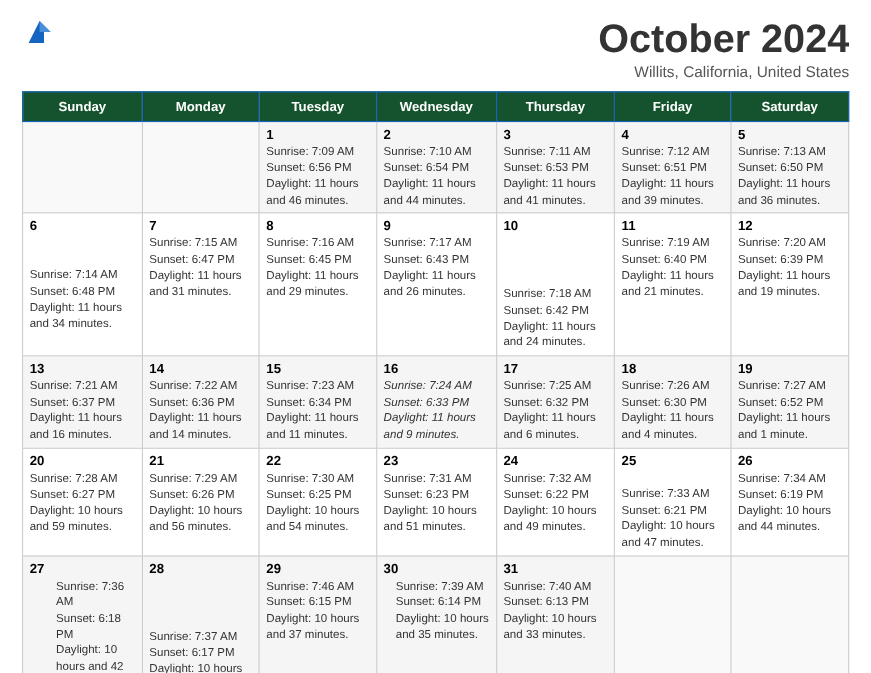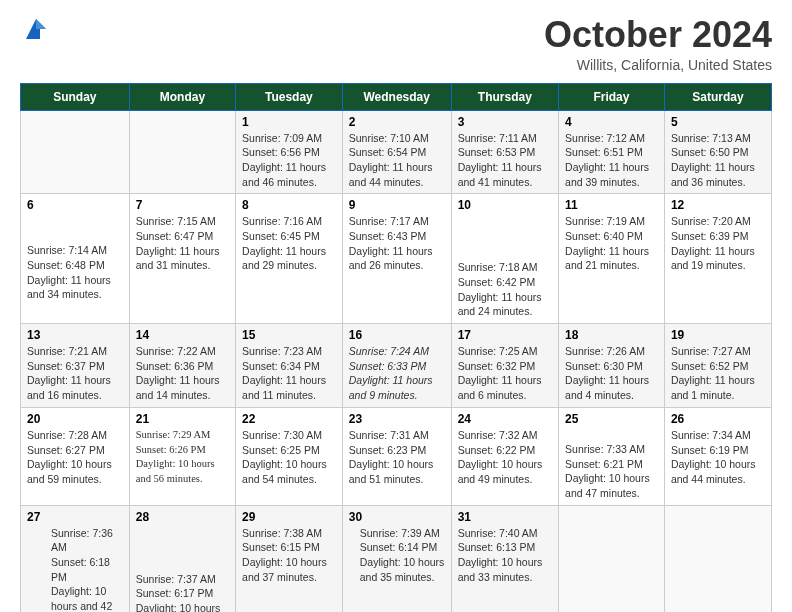--- a/index.html
+++ b/index.html
@@ -241,21 +241,21 @@
         </tr>
         <tr>
           <td>
             <span class="day-number">20</span>
             <div class="day-info" style="white-space: pre-line;">Sunrise: 7:28 AM
 Sunset: 6:27 PM
 Daylight: 10 hours and 59 minutes.</div>
           </td>
           <td>
             <span class="day-number">21</span>
-            <div class="day-info" style="white-space: pre-line; font-family: Liberation Serif, serif;">Sunrise: 7:29 AM
+            <div class="day-info" style="white-space: pre-line;">Sunrise: 7:29 AM
 Sunset: 6:26 PM
 Daylight: 10 hours and 56 minutes.</div>
           </td>
           <td>
             <span class="day-number">22</span>
             <div class="day-info" style="white-space: pre-line;">Sunrise: 7:30 AM
 Sunset: 6:25 PM
 Daylight: 10 hours and 54 minutes.</div>
           </td>
           <td>
@@ -291,21 +291,21 @@
 Daylight: 10 hours and 42 minutes.</div>
           </td>
           <td>
             <span class="day-number">28</span>
             <div class="day-info" style="white-space: pre-line; margin-top: 48px;">Sunrise: 7:37 AM
 Sunset: 6:17 PM
 Daylight: 10 hours and 40 minutes.</div>
           </td>
           <td>
             <span class="day-number">29</span>
-            <div class="day-info" style="white-space: pre-line;">Sunrise: 7:38 AM
+            <div class="day-info" style="white-space: pre-line;">Sunrise: 7:46 AM
 Sunset: 6:15 PM
 Daylight: 10 hours and 37 minutes.</div>
           </td>
           <td>
             <span class="day-number">30</span>
             <div class="day-info" style="white-space: pre-line; margin-left: 11px;">Sunrise: 7:39 AM
 Sunset: 6:14 PM
 Daylight: 10 hours and 35 minutes.</div>
           </td>
           <td>

